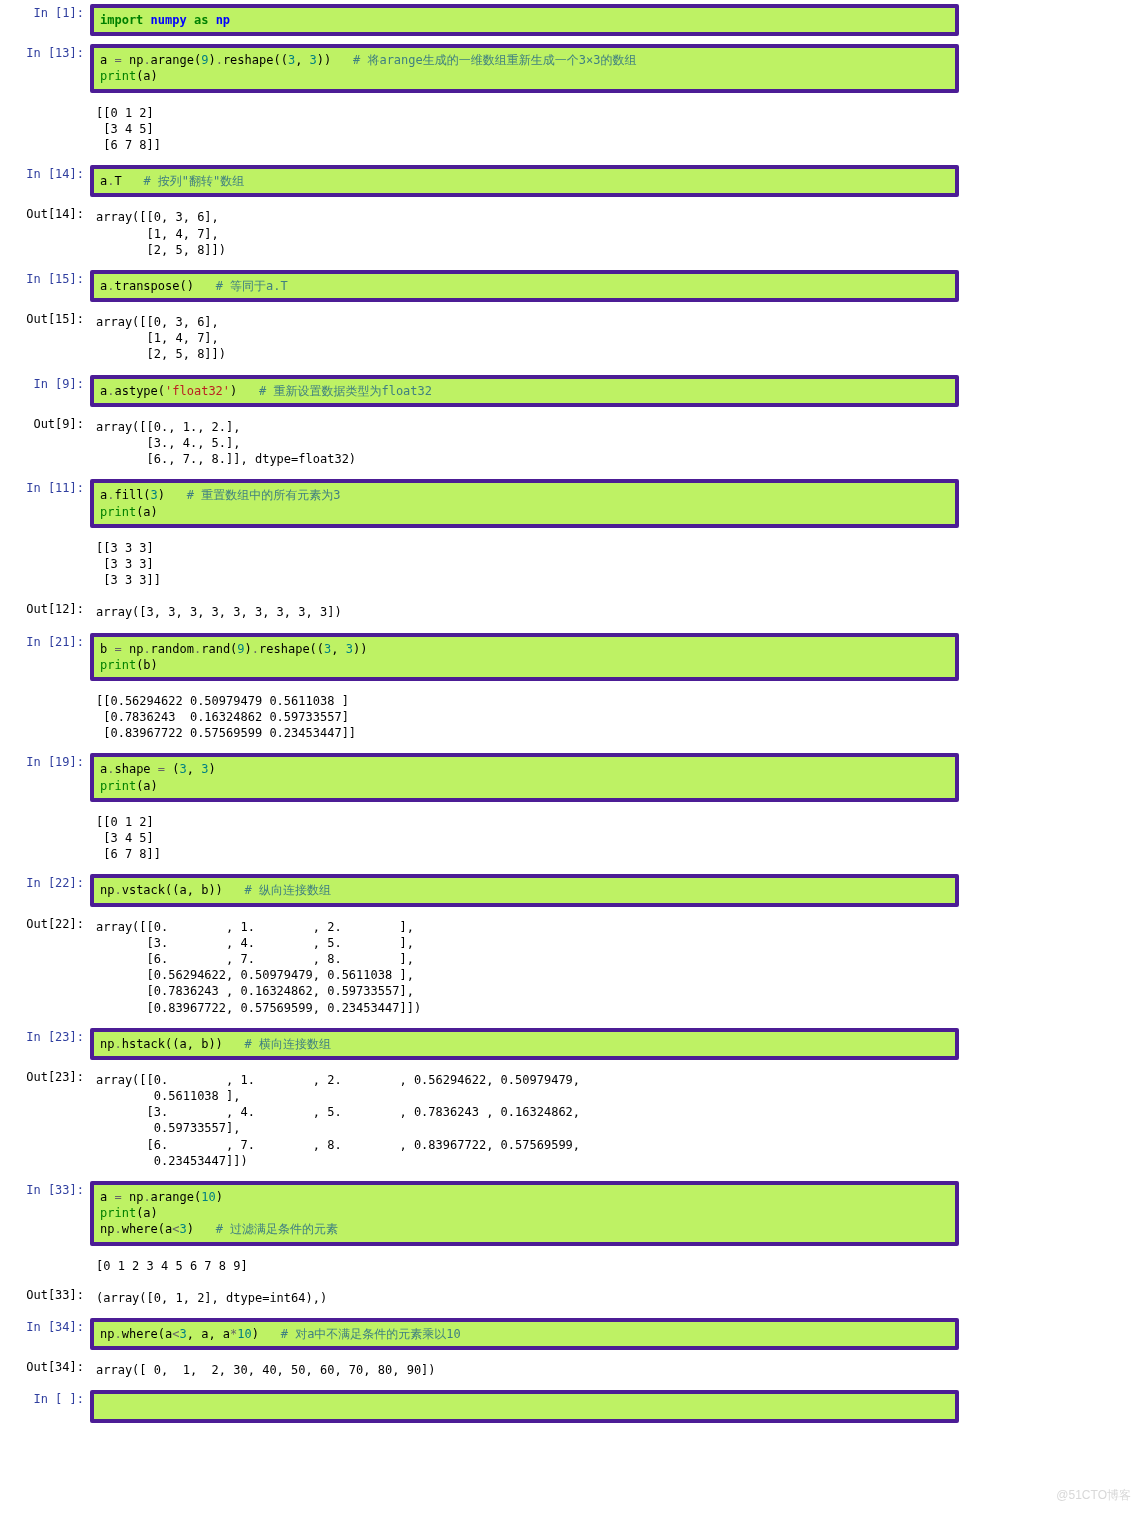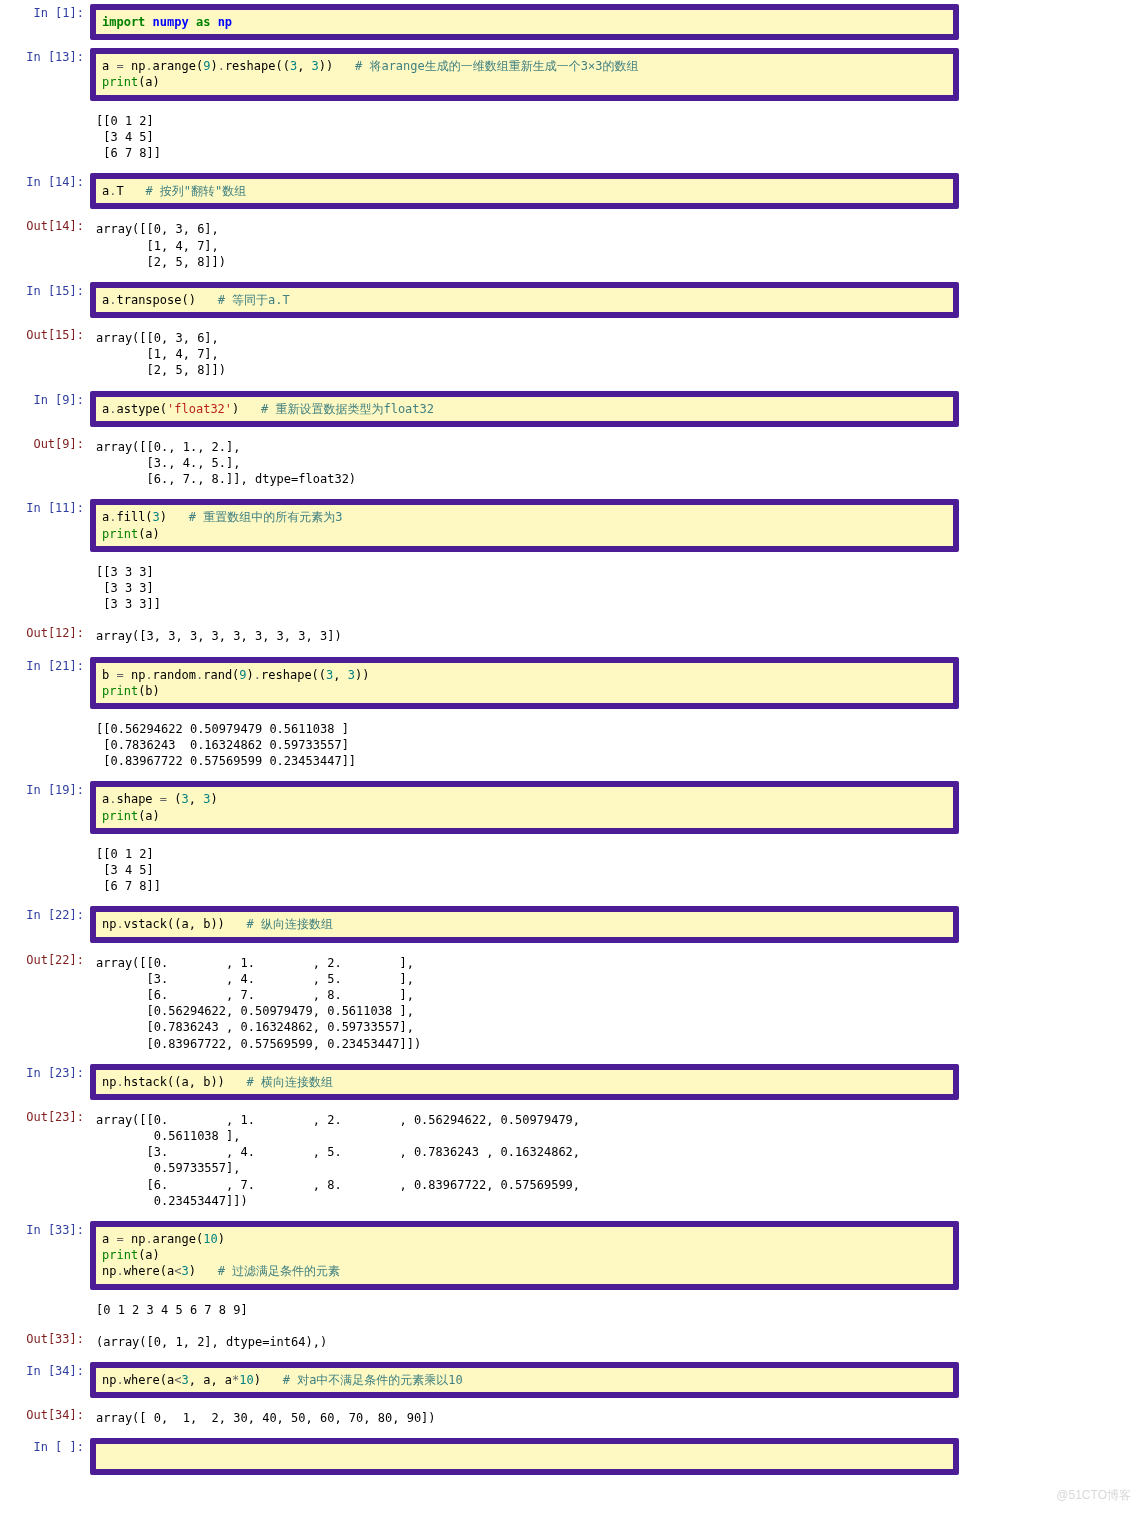--- a/index.html
+++ b/index.html
@@ -24,25 +24,25 @@
     width: 90px;
     min-width: 90px;
     text-align: right;
     padding: 4px 6px 0 0;
     font-family: monospace;
     font-size: 12px;
     box-sizing: border-box;
     line-height: 1.3;
   }
   .prompt.in { color: #303F9F; }
-  .prompt.out { color: #7f1d1d; }
+  .prompt.out { color: #000000; }
   .input-area {
     flex: 1;
-    border: 6px solid #4c1d95;
-    background: #fef9c3;
+    border: 4px solid #4c1d95;
+    background: #bef264;
     border-radius: 2px;
     padding: 4px 6px;
     margin: 2px 6px 2px 0;
     font-family: monospace;
     font-size: 12px;
     line-height: 1.35;
     white-space: pre;
     overflow: hidden;
   }
   .output-area, .stream-area {

